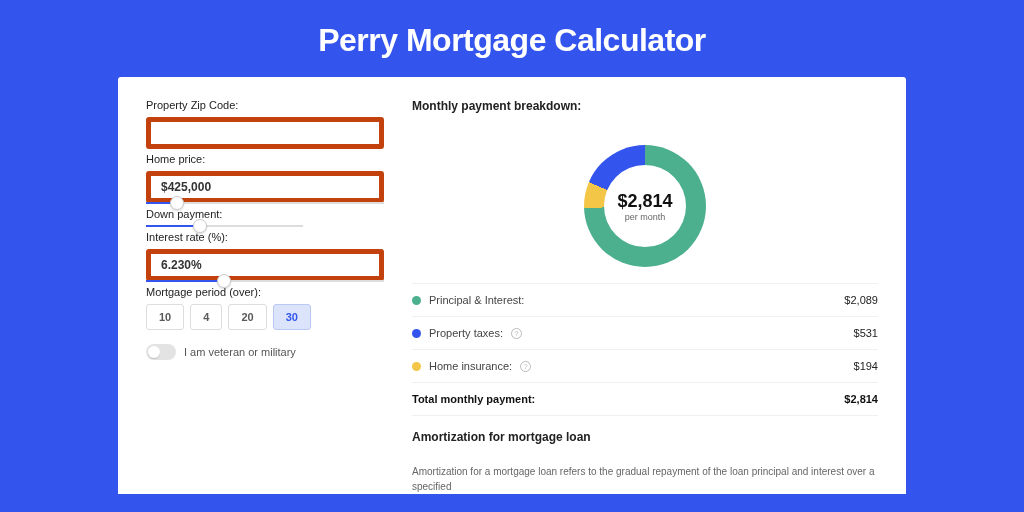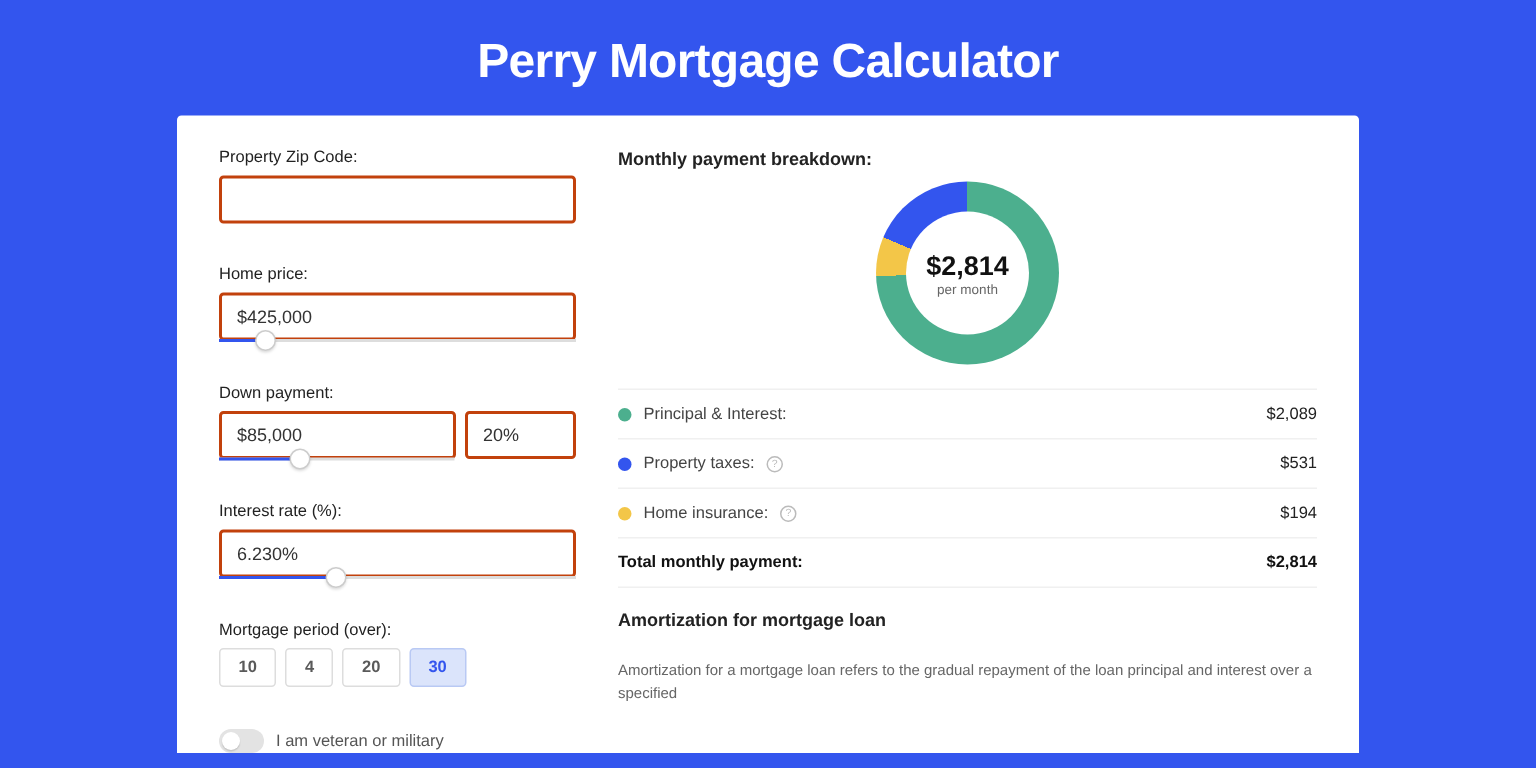--- a/index.html
+++ b/index.html
@@ -1,37 +1,37 @@
 <!DOCTYPE html>
 <html><head>
 <meta charset="utf-8">
 <style>
   * { box-sizing: border-box; margin: 0; padding: 0; font-family: -apple-system, BlinkMacSystemFont, "Segoe UI", Arial, sans-serif; }
   body { width: 1024px; height: 512px; background: #3355ee; overflow: hidden; }
   .title { text-align: center; color: #fff; font-size: 32px; font-weight: 700; padding: 22px 0 18px; letter-spacing: -0.5px; }
   .card { background: #fff; width: 788px; margin: 0 auto; border-radius: 3px 3px 0 0; padding: 22px 28px 0; display: flex; gap: 28px; }
   .left { width: 238px; flex-shrink: 0; }
   .right { flex: 1; }
-  .field { margin-bottom: 28px; }
+  .field { margin-bottom: 4px; }
   .label { font-size: 11px; color: #222; margin-bottom: 6px; display: block; }
-  .input { width: 100%; border: 2px solid #c2410c; border-radius: 3px; padding: 8px 10px; font-size: 12px; color: #333; height: 32px; }
+  .input { width: 100%; border: 5px solid #c2410c; border-radius: 3px; padding: 8px 10px; font-size: 12px; color: #333; height: 32px; font-weight: bold; }
   .slider-track { height: 2px; background: #ddd; position: relative; margin-top: -1px; }
   .slider-fill { height: 2px; background: #3355ee; position: absolute; top: 0; left: 0; }
   .slider-thumb { width: 14px; height: 14px; background: #fff; border: 1px solid #ccc; border-radius: 50%; position: absolute; top: -6px; box-shadow: 0 1px 2px rgba(0,0,0,0.15); }
   .row2 { display: flex; gap: 6px; }
   .row2 .input:first-child { flex: 1; }
   .row2 .input:last-child { width: 74px; }
   .period-row { display: flex; gap: 6px; margin-top: 4px; }
   .period-btn { border: 1px solid #ddd; background: #fff; font-size: 11px; font-weight: 700; padding: 6px 12px; border-radius: 3px; color: #5a5a5a; cursor: pointer; }
   .period-btn.active { background: #dbe4fb; border-color: #b9c9f4; color: #3355ee; }
   .toggle-row { display: flex; align-items: center; gap: 8px; margin-top: 14px; }
   .toggle { width: 30px; height: 16px; background: #e3e3e3; border-radius: 10px; position: relative; }
   .toggle-knob { width: 12px; height: 12px; background: #fff; border-radius: 50%; position: absolute; top: 2px; left: 2px; box-shadow: 0 1px 1px rgba(0,0,0,0.15); }
   .toggle-label { font-size: 11px; color: #555; }
-  .section-title { font-size: 12px; font-weight: 700; color: #222; margin-bottom: 2px; }
+  .section-title { font-size: 12px; font-weight: 700; color: #222; margin-bottom: 26px; }
   .donut-wrap { display: flex; justify-content: center; padding: 6px 0 16px; }
   .donut { width: 122px; height: 122px; border-radius: 50%; position: relative; background: conic-gradient(#4caf8e 0 268deg, #f3c648 268deg 293deg, #3355ee 293deg 360deg); }
   .donut-hole { position: absolute; top: 20px; left: 20px; width: 82px; height: 82px; background: #fff; border-radius: 50%; display: flex; flex-direction: column; align-items: center; justify-content: center; }
   .donut-val { font-size: 18px; font-weight: 800; color: #111; }
   .donut-sub { font-size: 9px; color: #666; }
   .legend { border-top: 1px solid #f0f0f0; }
   .legend-row { display: flex; align-items: center; justify-content: space-between; padding: 10px 0; border-bottom: 1px solid #f0f0f0; }
   .legend-left { display: flex; align-items: center; gap: 8px; }
   .dot { width: 9px; height: 9px; border-radius: 50%; flex-shrink: 0; }
   .legend-label { font-size: 11px; color: #444; }
@@ -60,24 +60,20 @@
       <label class="label">Home price:</label>
       <input class="input" value="$425,000" style="">
       <div class="slider-track">
         <div class="slider-fill" style="width:12%"></div>
         <div class="slider-thumb" style="left:10%"></div>
       </div>
     </div>
 
     <div class="field">
       <label class="label">Down payment:</label>
-      <div class="row2">
-        <input class="input" value="$85,000" style="">
-        <input class="input" value="20%" style="">
-      </div>
       <div class="slider-track" style="width:66%">
         <div class="slider-fill" style="width:32%"></div>
         <div class="slider-thumb" style="left:30%"></div>
       </div>
     </div>
 
     <div class="field">
       <label class="label">Interest rate (%):</label>
       <input class="input" value="6.230%" style="">
       <div class="slider-track">

